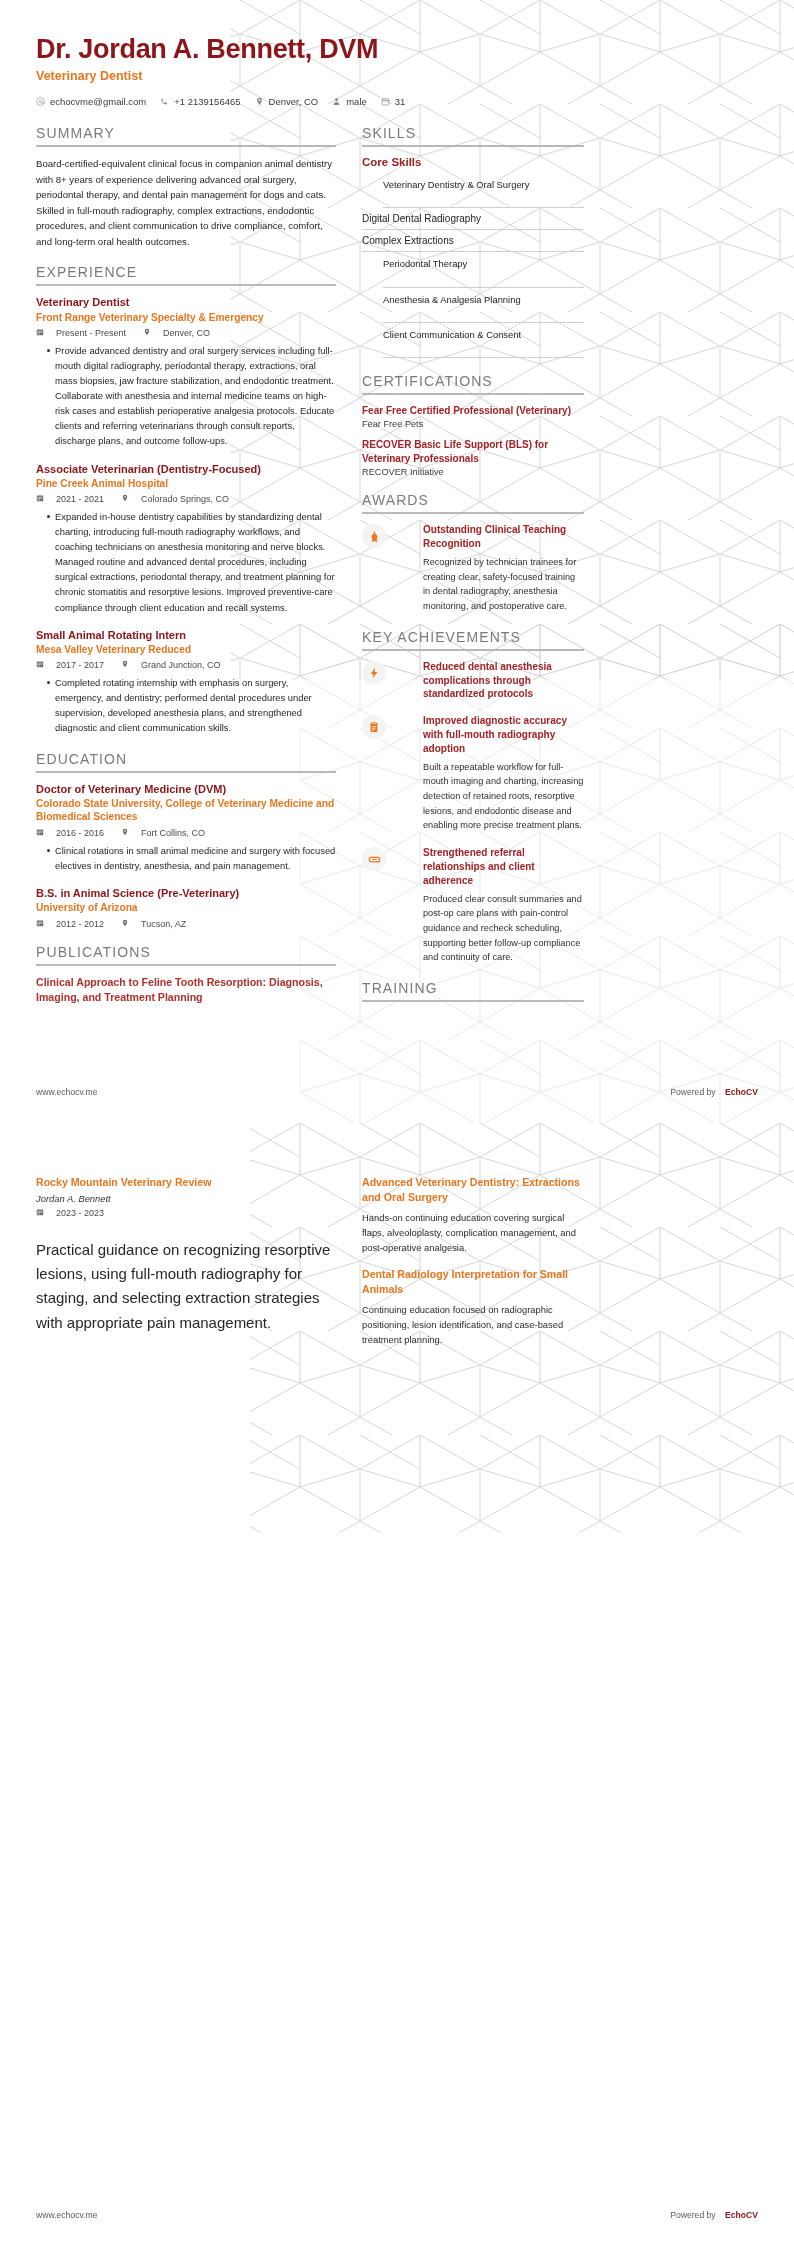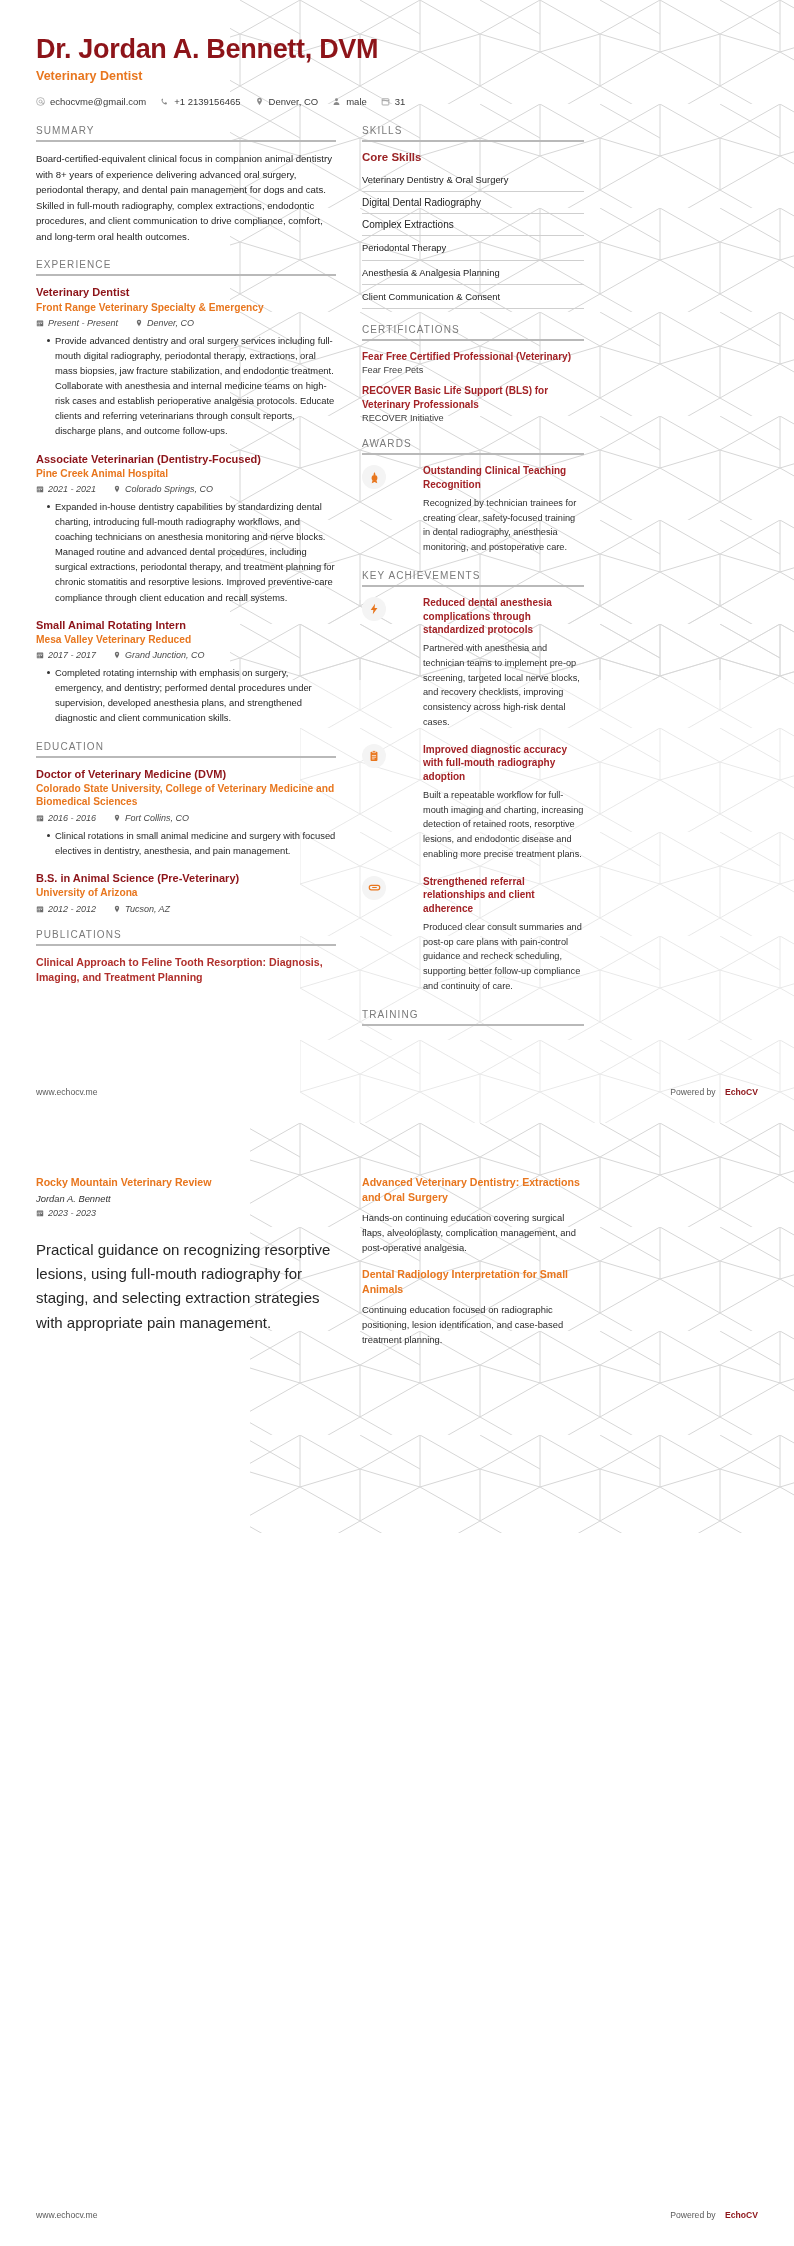--- a/index.html
+++ b/index.html
@@ -68,21 +68,21 @@
     gap: 26px;
     margin-top: 18px;
     align-items: flex-start;
   }
   .col-left  { width: 300px; flex: none; }
   .col-right { width: 222px; flex: none; }
 
   
   .sec { margin-bottom: 15px; }
   .sec-title {
-    font-size: 10px;
+    font-size: 14px;
     letter-spacing: 1.1px;
     color: #7a7a7a;
     font-weight: 400;
     padding-bottom: 4px;
   }
   .sec-rule {
     height: 2px;
     background: #b9b9b9;
     margin-bottom: 9px;
   }
@@ -112,21 +112,21 @@
     margin-top: 1px;
   }
   .entry-meta {
     display: flex;
     align-items: center;
     gap: 17px;
     margin-top: 4px;
     font-size: 9px;
     color: #4a4a4a;
   }
-  .meta-bit { display: flex; align-items: center; gap: 4px; font-style: italic; }
+  .meta-bit { display: flex; align-items: flex-start; gap: 12px; }
   .entry-bullets {
     margin: 5px 0 0 0;
     padding-left: 11px;
     list-style: none;
   }
   .entry-bullets li {
     position: relative;
     font-size: 9.4px;
     line-height: 1.6;
     color: #262626;
@@ -173,23 +173,24 @@
   
   .skills-group-title {
     font-size: 11.5px;
     font-weight: 600;
     color: #9a2224;
     margin-bottom: 5px;
   }
   .skill-row {
     font-size: 9.4px;
     color: #232323;
-    padding: 5px 0 5px 0;
+    padding: 5px 0 16px 0;
     border-bottom: 1px solid #cfcfcf;
     line-height: 1.4;
+    margin-left: 21px;
   }
 
   .skills-inline {
     display: flex;
     flex-wrap: wrap;
     gap: 0 14px;
   }
   .skill-chip {
     font-size: 10px;
     color: #232323;
@@ -560,21 +561,20 @@
           <div class="sec-rule"></div>
 
           <div class="iw">
             <div class="iw-badge">
               <svg width="12" height="12" viewBox="0 0 16 16">
                   <path d="M9.4 1 L3.6 9.2 H7.2 L6.4 15 L12.6 6.6 H8.8 Z" fill="#e8761e"></path>
                 </svg>
             </div>
             <div class="iw-body">
               <div class="iw-title">Reduced dental anesthesia complications through standardized protocols</div>
-              <div class="iw-desc">Partnered with anesthesia and technician teams to implement pre-op screening, targeted local nerve blocks, and recovery checklists, improving consistency across high-risk dental cases.</div>
             </div>
           </div>
 
           <div class="iw">
             <div class="iw-badge">
               <svg width="12" height="12" viewBox="0 0 16 16">
                   <rect x="3.4" y="2.4" width="9.2" height="12.2" rx="1.2" fill="#e8761e"></rect>
                   <rect x="5.8" y="1" width="4.4" height="2.6" rx=".8" fill="#e8761e" stroke="#fff" stroke-width=".8"></rect>
                   <rect x="5.2" y="6.6" width="5.6" height="1" fill="#fff"></rect>
                   <rect x="5.2" y="9" width="5.6" height="1" fill="#fff"></rect>

